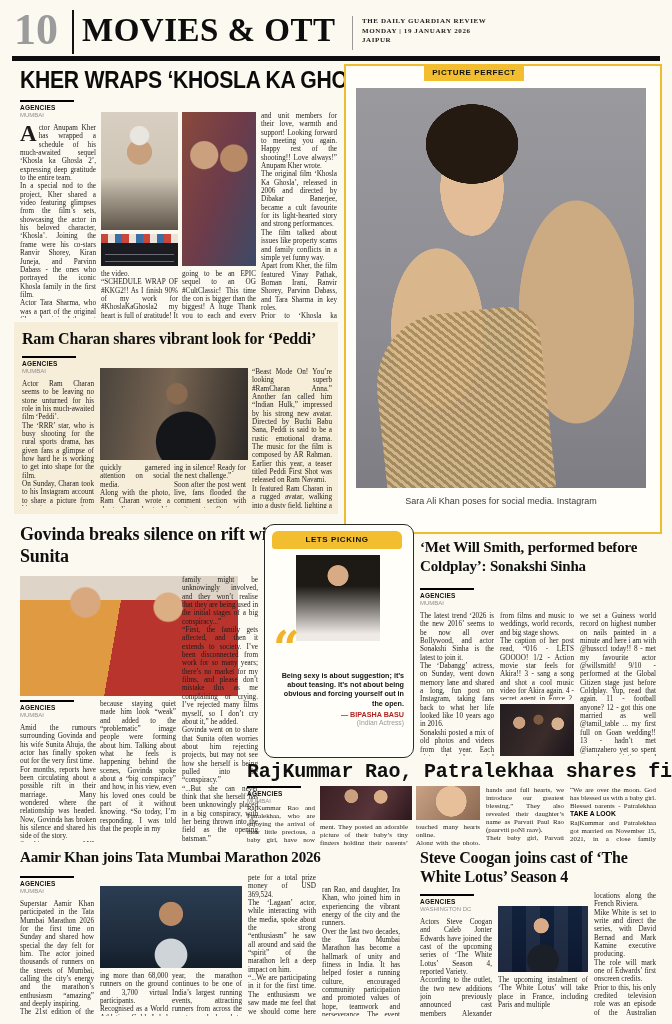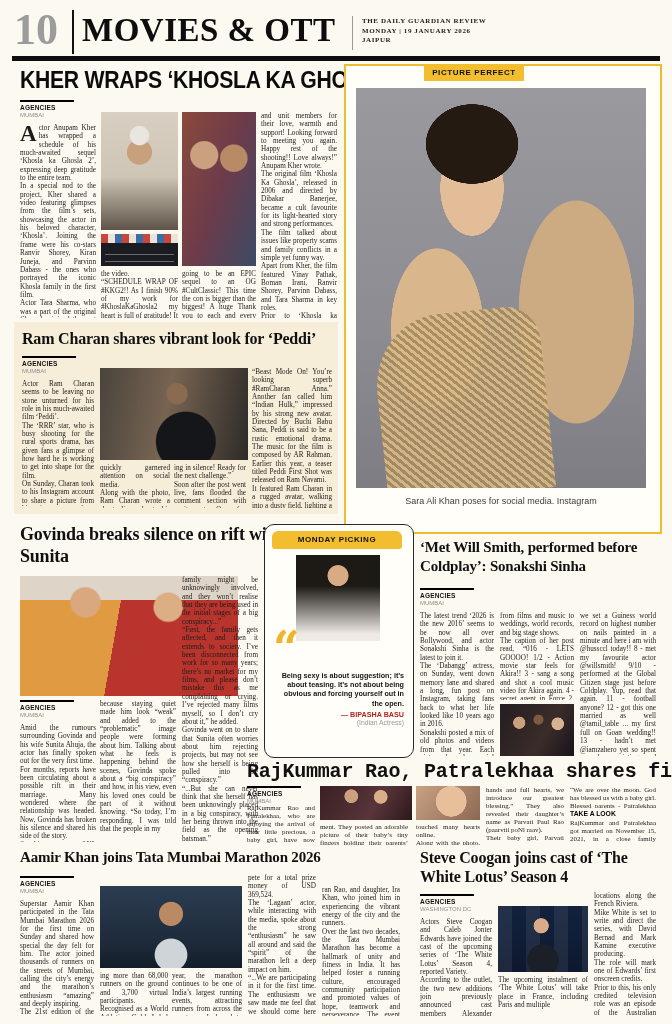--- a/index.html
+++ b/index.html
@@ -177,21 +177,21 @@
 For months, reports have been circulating about a possible rift in their marriage. Many wondered where the relationship was headed. Now, Govinda has broken his silence and shared his side of the story.
 Speaking to ANI, Govinda said he chose to speak now</div>
   <div class="abs bc" style="left:100px;top:700px;width:76px;height:142px;">because staying quiet made him look “weak” and added to the “problematic” image people were forming about him. Talking about what he feels is happening behind the scenes, Govinda spoke about a “big conspiracy” and how, in his view, even his loved ones could be part of it without knowing. “So today, I’m responding. I was told that the people in my</div>
   <div class="abs bc" style="left:182px;top:576px;width:76px;height:266px;">family might be unknowingly involved, and they won’t realise that they are being used in the initial stages of a big conspiracy...”
 “First, the family gets affected, and then it extends to society. I’ve been disconnected from work for so many years; there’s no market for my films, and please don’t mistake this as me complaining or crying. I’ve rejected many films myself, so I don’t cry about it,” he added.
 Govinda went on to share that Sunita often worries about him rejecting projects, but may not see how she herself is being pulled into the “conspiracy.”
 “...But she can never think that she herself has been unknowingly placed in a big conspiracy, with her being thrown into the field as the opening batsman.”
 The actor went on to say that when someone becomes</div>
 
   <div class="abs bp-box" style="left:264px;top:524px;width:148px;height:232px;">
-    <div class="bp-band">MONDAY PICKING</div>
+    <div class="bp-band">LETS PICKING</div>
     <div class="photo ph-bipasha" style="left:31px;top:30px;width:84px;height:86px;"></div>
     <div class="bp-quote-glyph">“</div>
     <div class="bp-text">
       <div class="q">Being sexy is about suggestion; it’s about teasing. It’s not about being obvious and forcing yourself out in the open.</div>
       <div class="who">— BIPASHA BASU</div>
       <div class="role">(Indian Actress)</div>
     </div>
   </div>
 
   <div class="abs hl-serif" style="left:420px;top:538px;width:244px;font-size:15px;line-height:1.25;">‘Met Will Smith, performed before Coldplay’: Sonakshi Sinha</div>

